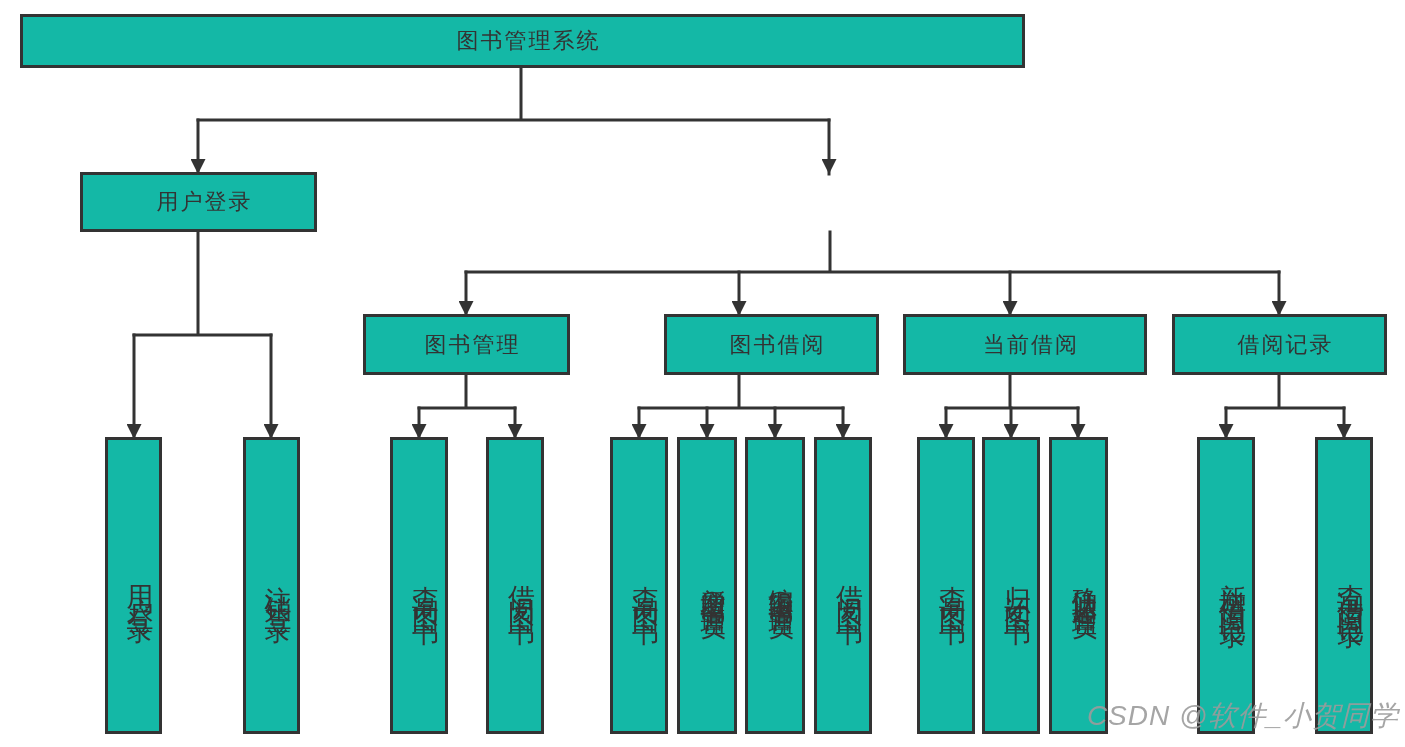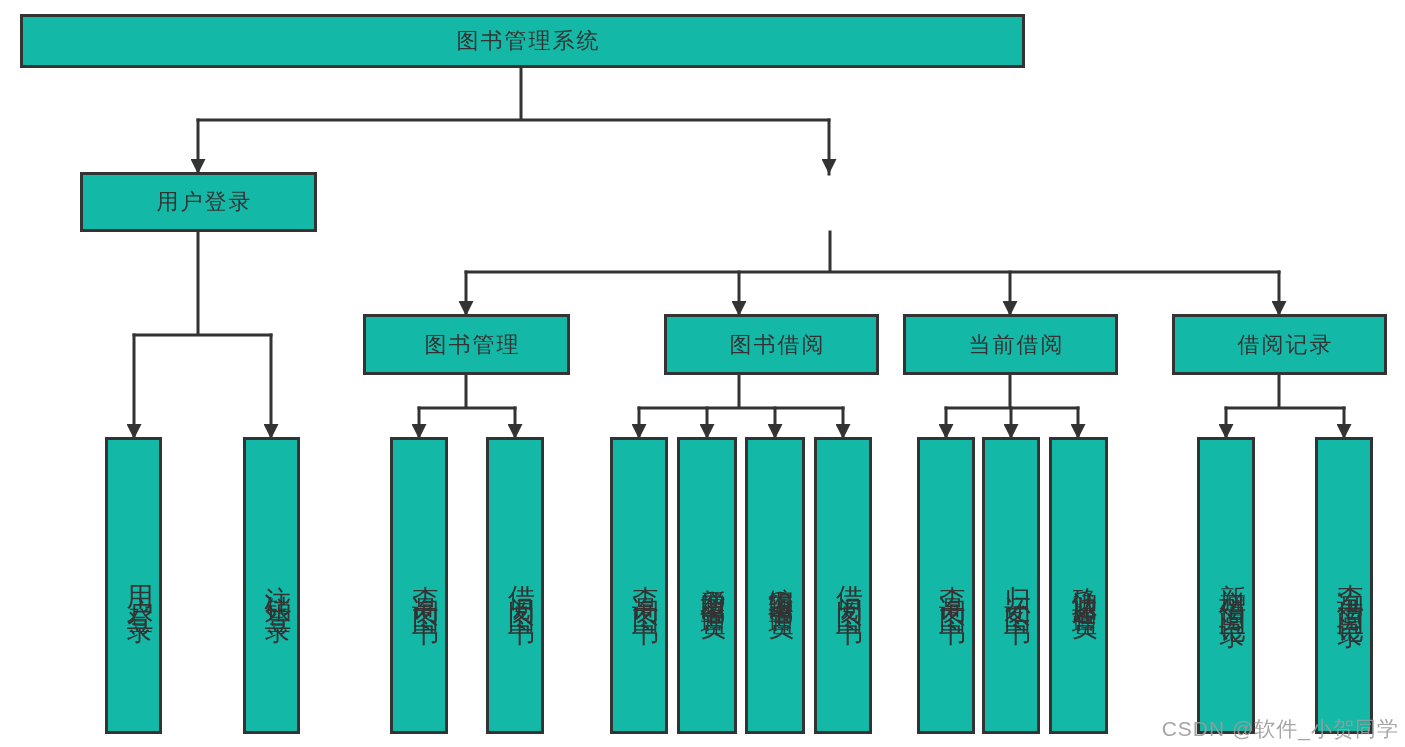--- a/index.html
+++ b/index.html
@@ -48,26 +48,27 @@
   .node.v.tight span {
     font-size: 25px;
     letter-spacing: 4px;
   }
   .node.v.mid span {
     letter-spacing: 8px;
   }
   .watermark {
     position: absolute;
     right: 6px;
-    bottom: 4px;
-    font-size: 21px;
+    bottom: 12px;
+    font-size: 28px;
     letter-spacing: 1px;
     color: rgba(155, 155, 155, 0.9);
     z-index: 5;
     white-space: nowrap;
+    font-style: italic;
   }
 </style>
 </head>
 <body>
 
 <div class="canvas">
 
   <svg class="connectors" viewBox="0 0 1405 747" xmlns="http://www.w3.org/2000/svg">
     <defs>
       <marker id="arrow" viewBox="0 0 10 10" refX="10" refY="5" markerWidth="22" markerHeight="15" markerUnits="userSpaceOnUse" orient="auto">
@@ -118,21 +119,21 @@
   <div class="node h" style="left:80px; top:172px; width:237px; height:60px;">
     <span>用户登录</span>
   </div>
 
   <div class="node h" style="left:363px; top:314px; width:207px; height:61px;">
     <span>图书管理</span>
   </div>
   <div class="node h" style="left:632px; top:314px; width:215px; height:61px;margin-left:32px;">
     <span>图书借阅</span>
   </div>
-  <div class="node h" style="left:903px; top:314px; width:215px; height:61px;">
+  <div class="node h" style="left:903px; top:314px; width:244px; height:61px;">
     <span>当前借阅</span>
   </div>
   <div class="node h" style="left:1172px; top:314px; width:215px; height:61px;">
     <span>借阅记录</span>
   </div>
 
   <div class="node v" style="left:105px; top:437px; width:57px; height:297px;">
     <span>用户登录</span>
   </div>
   <div class="node v" style="left:243px; top:437px; width:57px; height:297px;">

